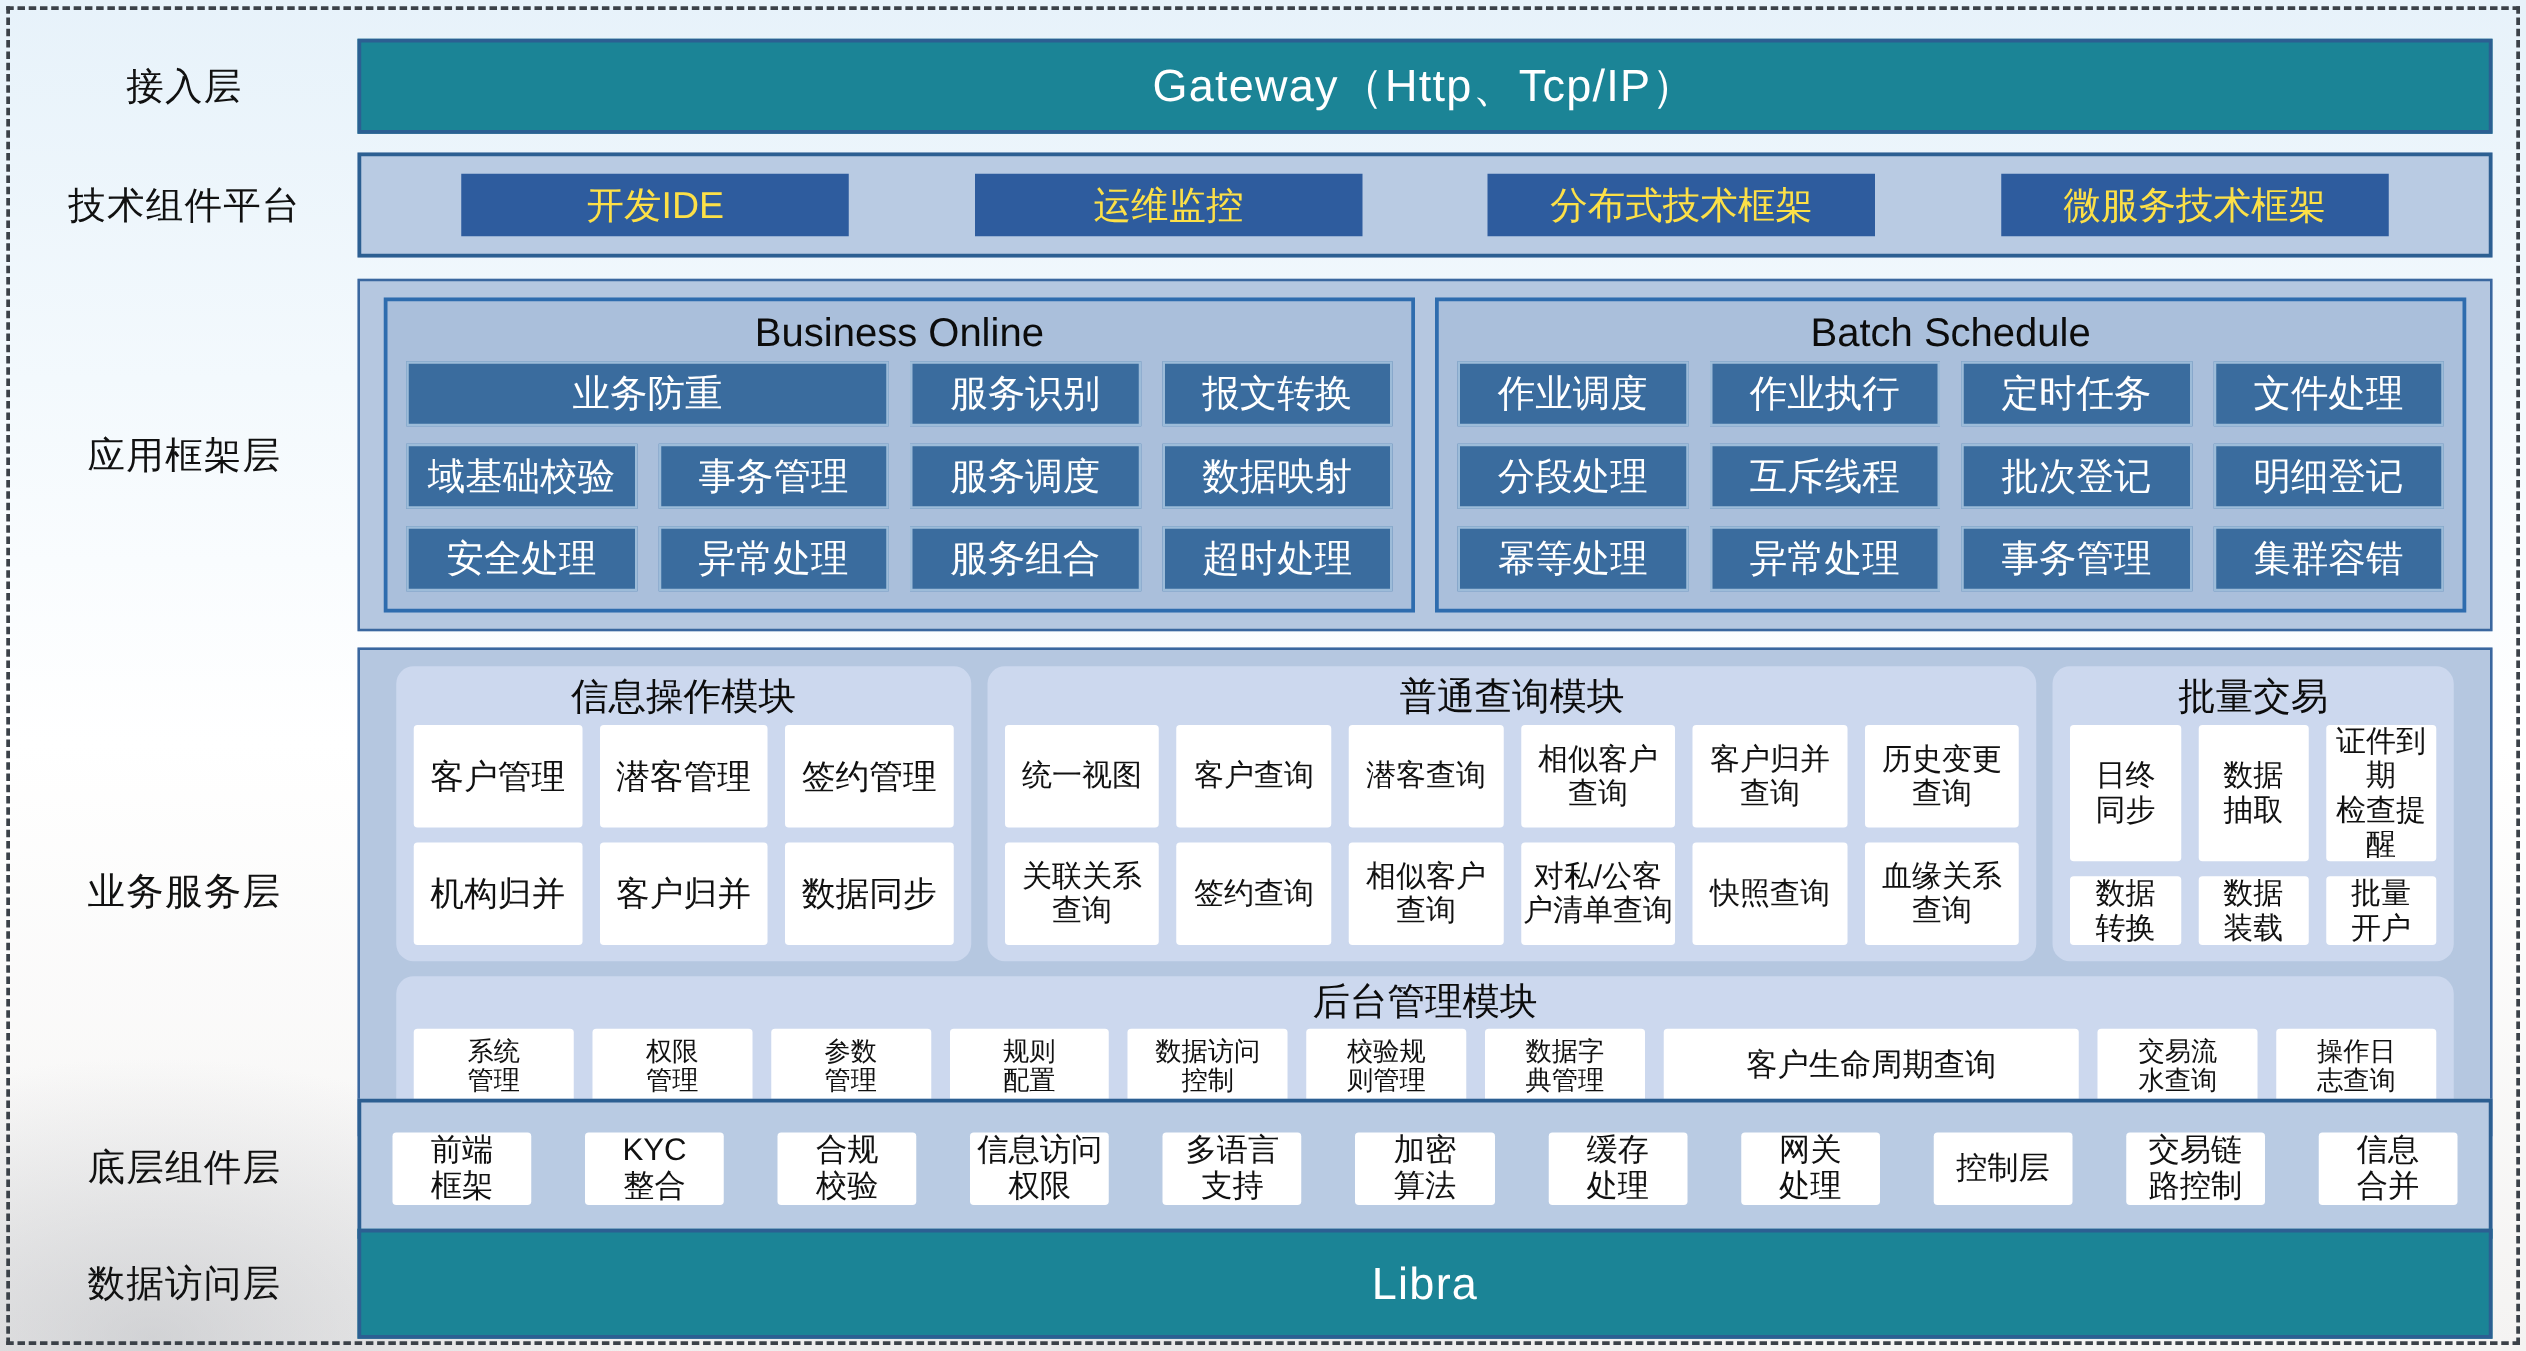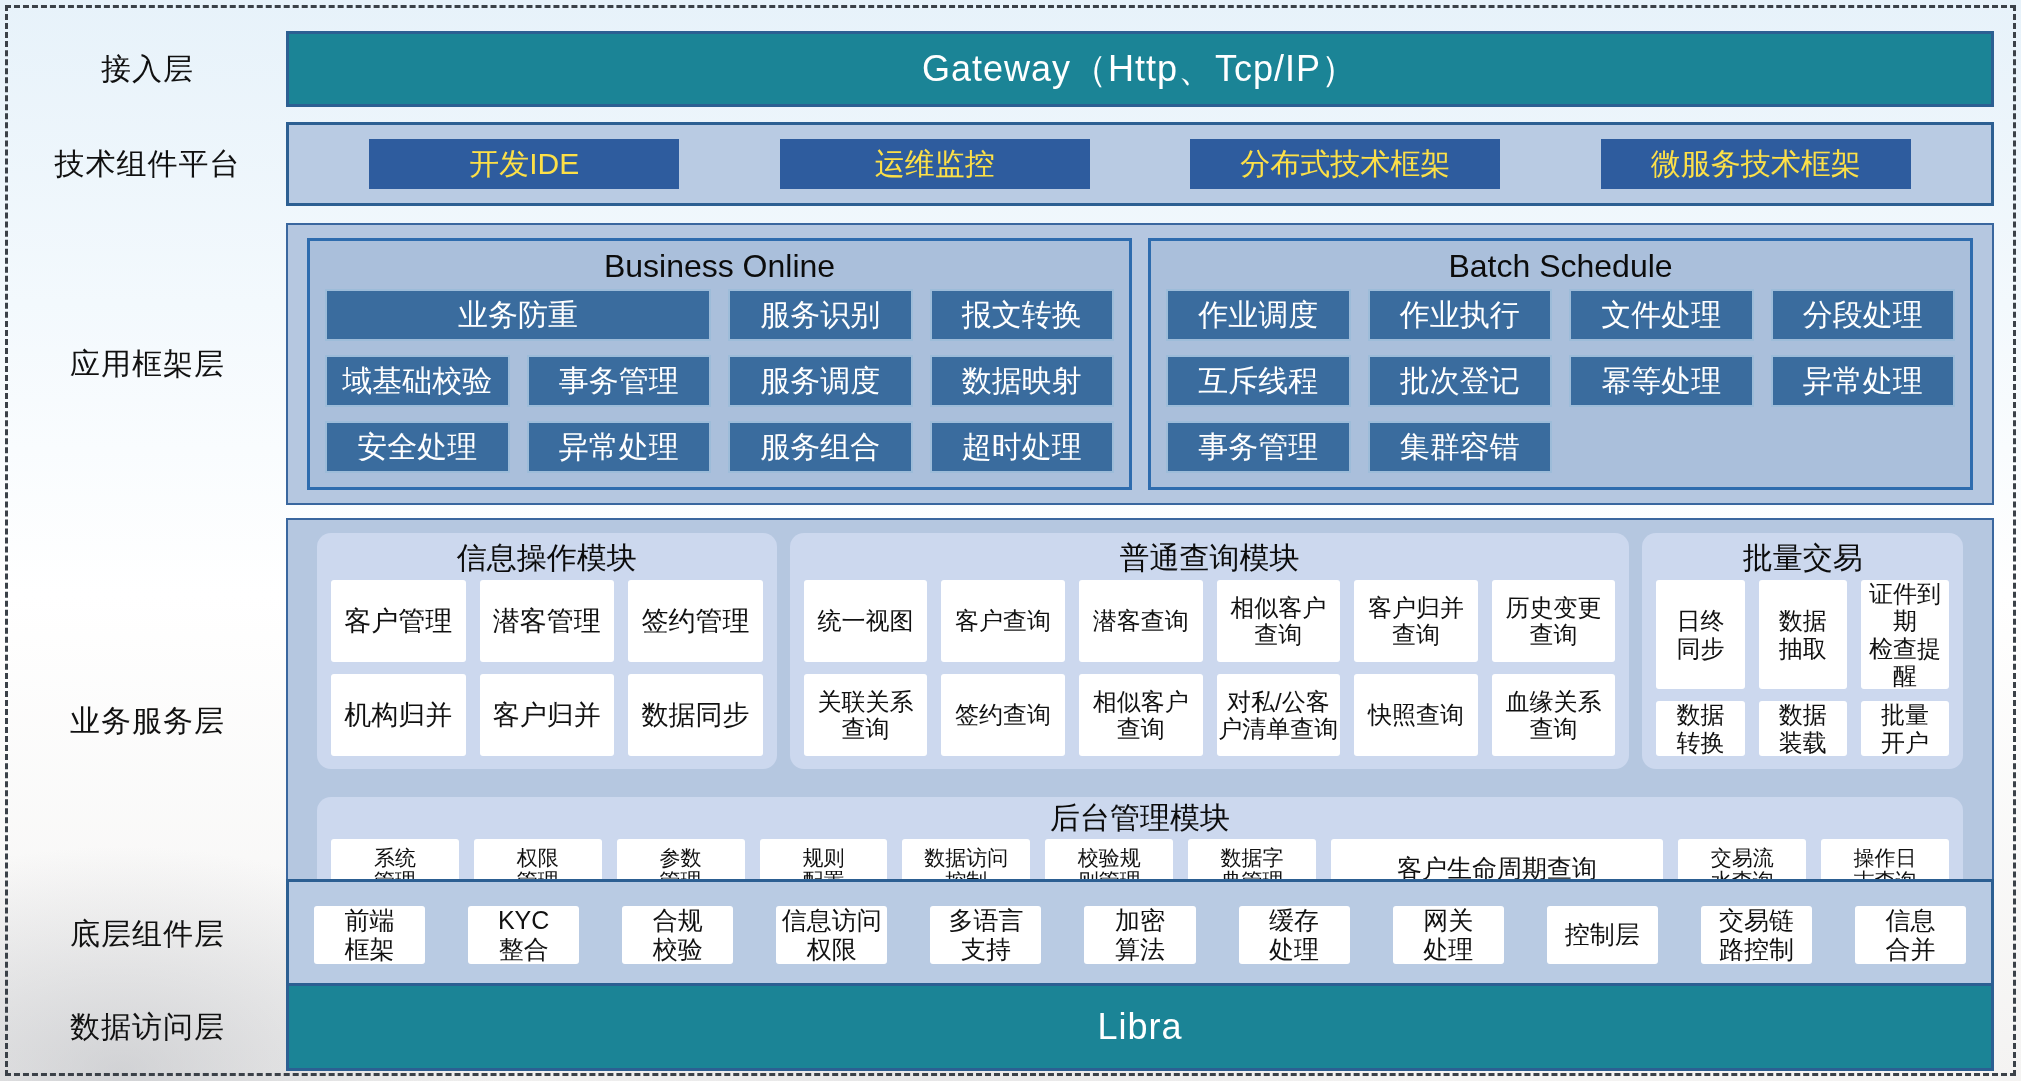--- a/index.html
+++ b/index.html
@@ -49,21 +49,21 @@
     flex: 1; background: #aabfdb; border: 3px solid #2e6cae;
     display: flex; flex-direction: column; padding: 2px 15px 14px;
   }
   .group-title { text-align: center; font-size: 32px; height: 46px; line-height: 46px; color: #0c0c0c; }
   .group-grid { flex: 1; display: grid; grid-template-columns: repeat(4, 1fr); gap: 14px 17px; }
   .g-btn {
     background: #3a6c9e; border: 2px solid #9dbcd9; color: #fff; font-size: 30px;
     display: flex; align-items: center; justify-content: center;
   }
   .span2 { grid-column: 1 / 3; }
-  .service-panel { border-width: 2px; border-color: #3a679f; background: #b5c7e0; display: flex; flex-direction: column; gap: 28px; padding: 13px 29px; }
+  .service-panel { border-width: 2px; border-color: #3a679f; background: #b5c7e0; display: flex; flex-direction: column; gap: 12px; padding: 13px 29px; }
   .modules-row { flex: 1; display: flex; gap: 13px; }
   .module { background: #ccd8ee; border-radius: 14px; display: flex; flex-direction: column; padding: 2px 14px 13px; }
   .module-title { text-align: center; font-size: 30px; height: 45px; line-height: 45px; color: #0c0c0c; }
   .module-grid { flex: 1; display: grid; gap: 12px 14px; }
   .m3 { grid-template-columns: repeat(3, 1fr); }
   .m6 { grid-template-columns: repeat(6, 1fr); }
   .card {
     background: #ffffff; border-radius: 3px; color: #111;
     display: flex; align-items: center; justify-content: center;
     text-align: center; font-size: 27px; line-height: 1.14;
@@ -121,24 +121,26 @@
           <div class="g-btn">异常处理</div>
           <div class="g-btn">服务组合</div>
           <div class="g-btn">超时处理</div>
         </div>
       </div>
       <div class="group">
         <div class="group-title">Batch Schedule</div>
         <div class="group-grid">
           <div class="g-btn">作业调度</div>
           <div class="g-btn">作业执行</div>
+          <div class="g-btn">定时任务</div>
           <div class="g-btn">文件处理</div>
           <div class="g-btn">分段处理</div>
           <div class="g-btn">互斥线程</div>
           <div class="g-btn">批次登记</div>
+          <div class="g-btn">明细登记</div>
           <div class="g-btn">幂等处理</div>
           <div class="g-btn">异常处理</div>
           <div class="g-btn">事务管理</div>
           <div class="g-btn">集群容错</div>
         </div>
       </div>
     </div>
   </div>
 
   <div class="row r4">

